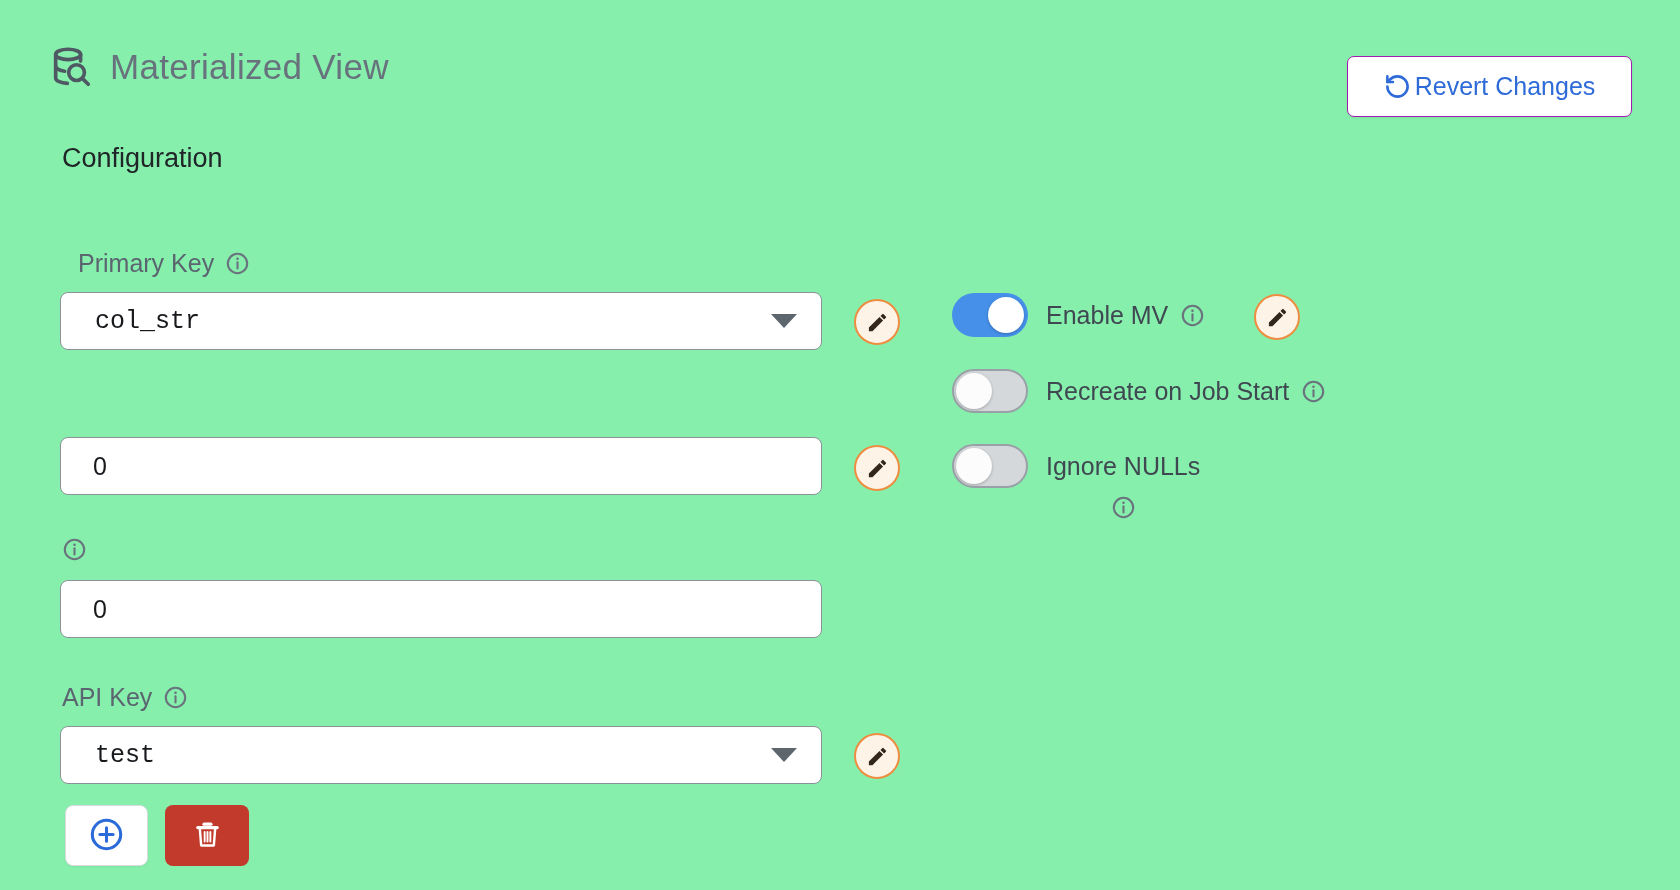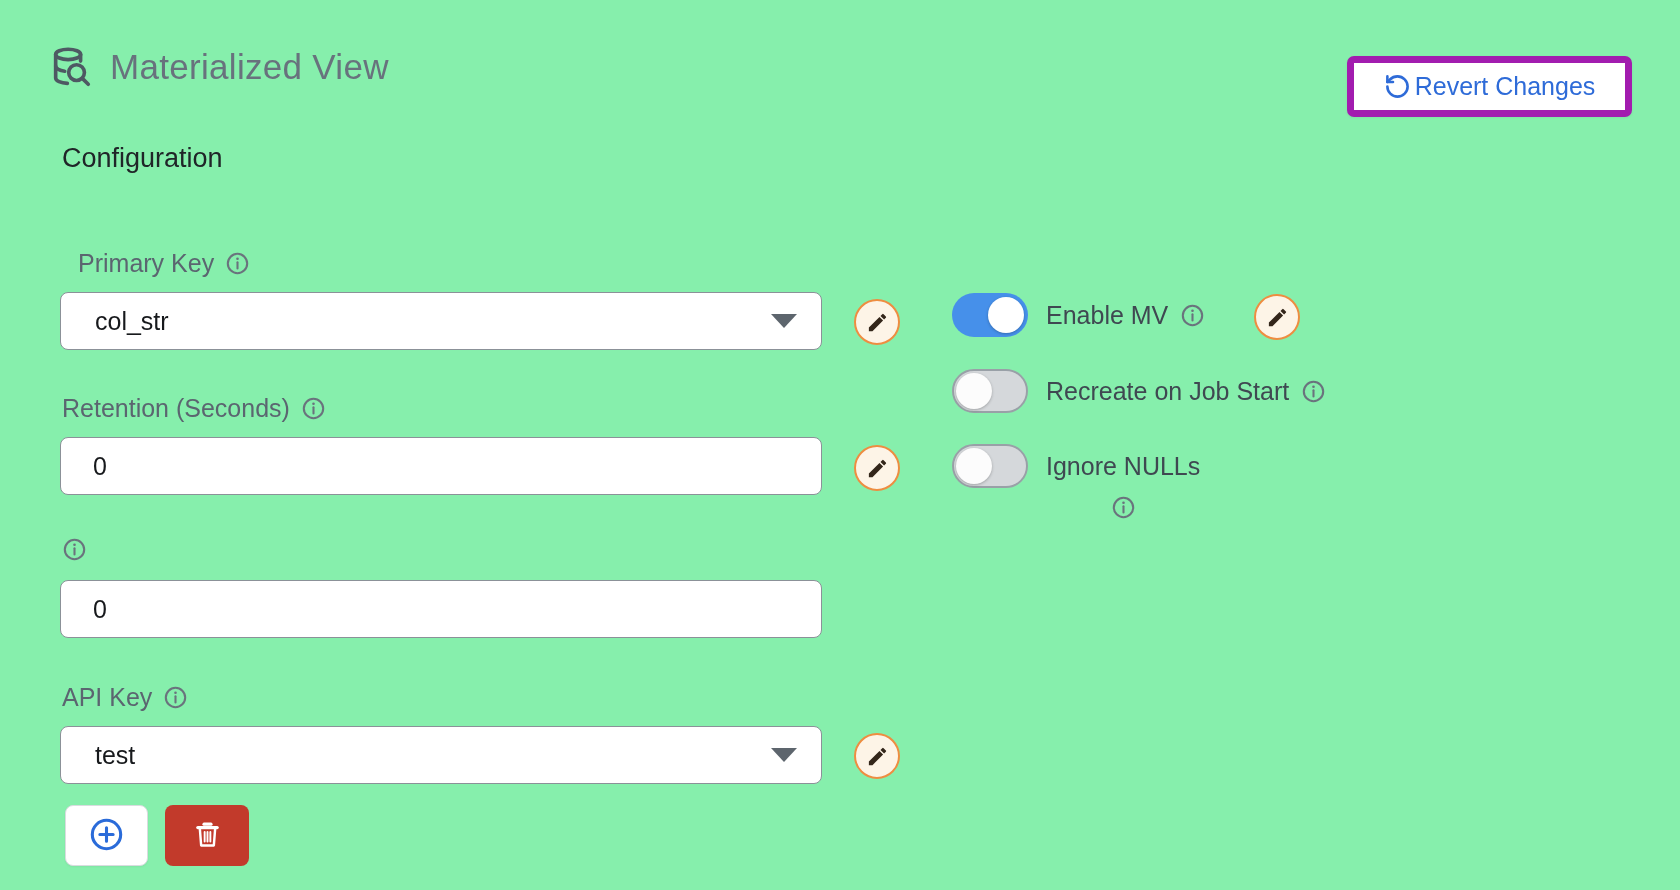--- a/index.html
+++ b/index.html
@@ -17,21 +17,21 @@
 
   
   .hicon{left:48px;top:45px;width:46px;height:46px;color:#4e5963;}
   .page-title{
     left:110px;top:44px;
     font-size:35px;line-height:46px;font-weight:400;
     color:#68727d;letter-spacing:.3px;margin:0;
   }
   .revert-btn{
     left:1347px;top:56px;width:285px;height:61px;
-    background:#ffffff;border:7px solid #a21caf;border-radius:7px;
+    background:#ffffff;border:1px solid #a21caf;border-radius:7px;
     box-shadow:0 1px 3px rgba(20,30,40,.06);
     display:flex;align-items:center;justify-content:center;gap:4px;
     color:#2e6bd8;font-size:25px;font-weight:500;
     font-family:"Liberation Sans", sans-serif;
     cursor:pointer;padding:0;
   }
   .revert-btn svg{display:block;}
 
   .section-title{
     left:62px;top:140px;margin:0;
@@ -43,21 +43,21 @@
     display:flex;align-items:center;gap:11px;
     font-size:25px;line-height:32px;color:#5b6570;
   }
   .info-icon{width:25px;height:25px;display:block;flex:0 0 auto;}
 
   
   .control{
     left:60px;width:762px;height:58px;
     background:#ffffff;border:1.5px solid #8b9198;border-radius:8px;
     box-sizing:border-box;
-    font-size:25px;color:#17191c;
+    font-size:25px;color:#17191c;font-family:Liberation Mono, monospace;
   }
   .select{
     display:flex;align-items:center;
     padding:0 24px 0 34px;cursor:pointer;
   }
   .select .sel-value{flex:1;}
   .caret{
     width:0;height:0;flex:0 0 auto;
     border-left:13px solid transparent;
     border-right:13px solid transparent;
@@ -206,30 +206,20 @@
     <span>Ignore NULLs</span>
     <span>
       <svg class="info-icon" viewBox="0 0 24 24" fill="none" stroke="#6a737d" stroke-width="2">
         <circle cx="12" cy="12" r="9.3"></circle>
           <line x1="12" y1="10.8" x2="12" y2="16.8" stroke-linecap="round"></line>
           <circle cx="12" cy="7.4" r="1.25" fill="#6a737d" stroke="none"></circle>
       </svg>
     </span>
   </div>
 
-  <div class="abs field-label" style="left:62px;top:392px;">
-    <span>Retention (Seconds)</span>
-    <span>
-      <svg class="info-icon" viewBox="0 0 24 24" fill="none" stroke="#6a737d" stroke-width="2">
-        <circle cx="12" cy="12" r="9.3"></circle>
-          <line x1="12" y1="10.8" x2="12" y2="16.8" stroke-linecap="round"></line>
-          <circle cx="12" cy="7.4" r="1.25" fill="#6a737d" stroke="none"></circle>
-      </svg>
-    </span>
-  </div>
   <input class="abs control textbox" style="top: 437px;" type="text" value="0">
   <button class="abs pencil-btn" style="left:854px;top:445px;">
     <span>
       <svg width="23" height="23" viewBox="0 0 24 24" fill="#33261a">
         <path d="M3 17.25V21h3.75L17.81 9.94l-3.75-3.75L3 17.25zM20.71 7.04a.996.996 0 0 0 0-1.41l-2.34-2.34a.996.996 0 0 0-1.41 0l-1.83 1.83 3.75 3.75 1.83-1.83z"></path>
       </svg>
     </span>
   </button>
 
   <div class="abs field-label" style="left:62px;top:537px;">

